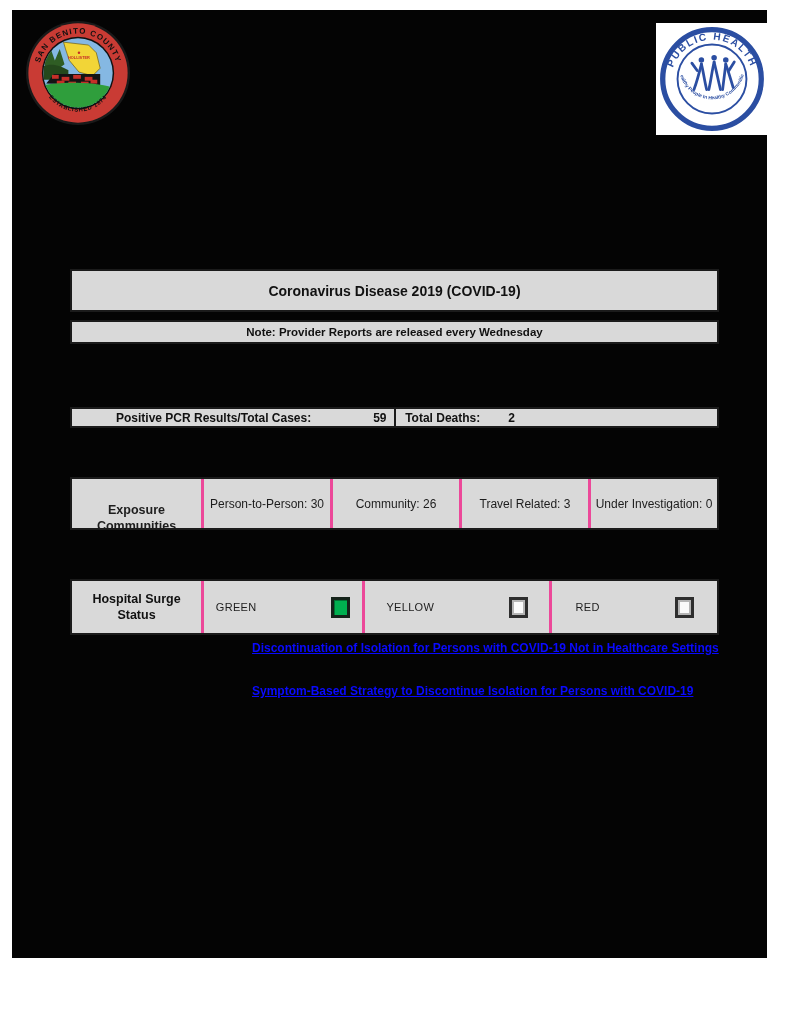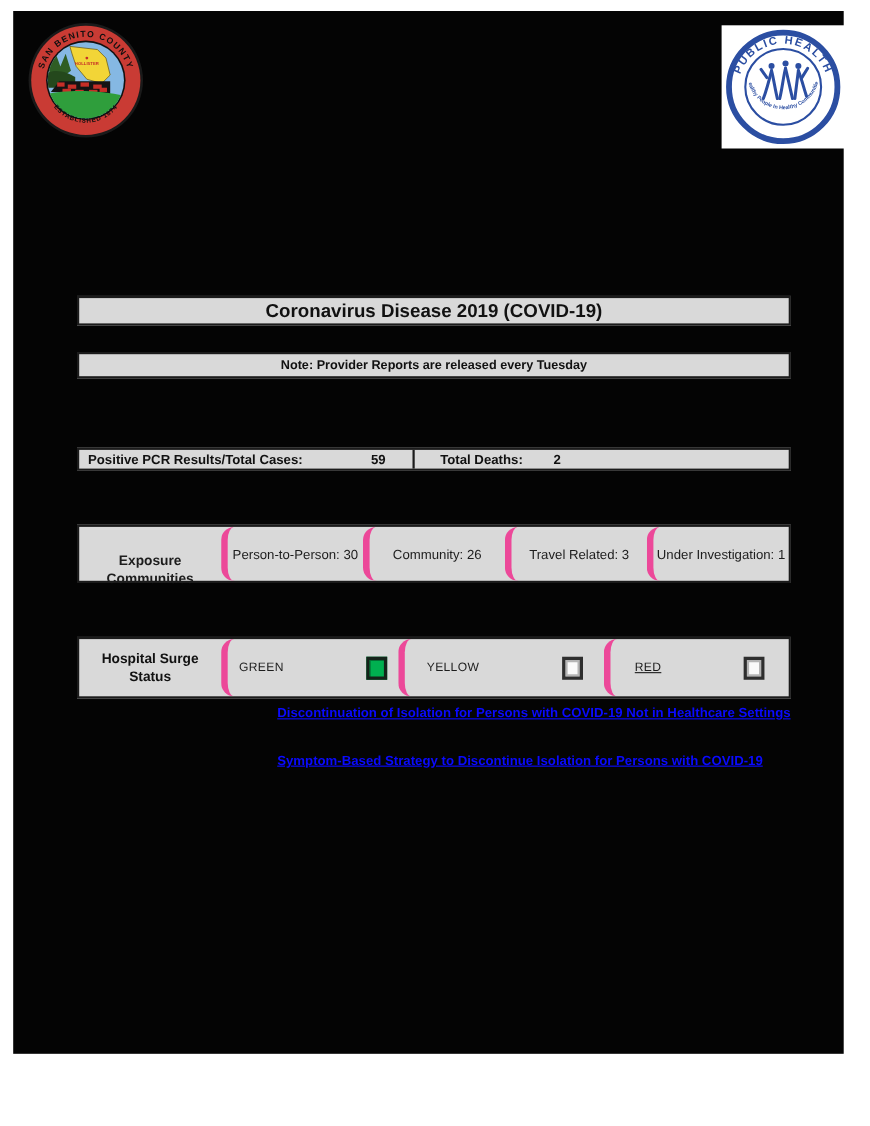--- a/index.html
+++ b/index.html
@@ -18,46 +18,46 @@
   
   .seal-wrap{position:absolute;left:13px;top:10px;width:106px;height:106px;}
   .ph-box{position:absolute;left:644px;top:13px;width:112px;height:112px;background:#ffffff;
           display:flex;align-items:center;justify-content:center;}
   
   .bar{
     position:absolute;left:58px;width:649px;box-sizing:border-box;
     background:var(--bar-gray);border:2px solid #1b1b1b;
     display:flex;align-items:center;color:#111;
   }
-  .bar-title{top:259px;height:27px;justify-content:center;font-size:17px;font-weight:bold;}
+  .bar-title{top:259px;height:43px;justify-content:center;font-size:14px;font-weight:bold;}
   .bar-note{top:310px;height:24px;justify-content:center;font-size:11.5px;font-weight:bold;}
   .bar-stats{top:397px;height:21px;padding:0;}
   .stats-cell{display:flex;align-items:center;height:100%;box-sizing:border-box;
               font-size:12px;font-weight:bold;}
-  .stats-cell.cases{width:47%;padding-left:8px;}
-  .stats-cell.deaths{width:53%;border-left:2px solid #1b1b1b;padding-left:23px;}
+  .stats-cell.cases{width:47%;padding-left:8px;margin-left:36px;}
+  .stats-cell.deaths{width:53%;border-left:2px solid #1b1b1b;padding-left:9px;}
   .stats-value{font-weight:bold;}
   .cases .stats-value{margin-left:62px;}
   .deaths .stats-value{margin-left:28px;}
   .table{padding:0;}
   .table .cell{
     display:flex;flex-direction:column;align-items:center;justify-content:center;
     height:100%;box-sizing:border-box;text-align:center;
   }
-  .table .cell + .cell{border-left:6px solid #ec4899;border-radius:12px;}
+  .table .cell + .cell{border-left:3px solid #ec4899;}
   .bar-exposure{top:467px;height:53px;}
   .bar-exposure .cell{width:20%;font-size:12px;color:#1d1d1d;}
   .bar-exposure .cell.hdr{font-weight:bold;font-size:12.5px;line-height:1.3;margin-top:29px;}
   .bar-surge{top:569px;height:56px;}
   .bar-surge .cell.hdr{width:20%;font-weight:bold;font-size:12.5px;line-height:1.3;}
   .surge-cell{flex-direction:row !important;justify-content:center;gap:75px;font-size:11px;
               letter-spacing:.3px;color:#1d1d1d;}
   .surge-cell.c1{width:25%;}
   .surge-cell.c2{width:29%;justify-content:center;}
-  .surge-cell.c3{width:26%;text-decoration:underline;}
+  .surge-cell.c3{width:26%;}
   .checkbox{
     width:19px;height:21px;box-sizing:border-box;background:#fafafa;
     border:3px solid #2e2e2e;box-shadow:inset 0 0 0 2px #b5b5b5;
   }
   .checkbox.checked{
     background:var(--surge-green);
     border:3px solid #15231a;
     box-shadow:inset 1px 1px 0 rgba(0,0,0,.35);
   }
   
@@ -145,21 +145,21 @@
           <textPath href="#phBot" startOffset="50%" text-anchor="middle">Healthy People In Healthy Communities</textPath>
         </text>
       </svg>
     </div>
 
     <div class="bar bar-title">
       <span>Coronavirus Disease 2019 (COVID-19)</span>
     </div>
 
     <div class="bar bar-note">
-      <span>Note: Provider Reports are released every Tuesday</span>
+      <span>Note: Provider Reports are released every Wednesday</span>
     </div>
 
     <div class="bar bar-stats">
       <div class="stats-cell cases">
         <span>Positive PCR Results/Total Cases:</span>
         <span class="stats-value">59</span>
       </div>
       <div class="stats-cell deaths">
         <span>Total Deaths:</span>
         <span class="stats-value">2</span>
@@ -174,21 +174,21 @@
       <div class="cell">
         <span>Person-to-Person: 30</span>
       </div>
       <div class="cell">
         <span>Community: 26</span>
       </div>
       <div class="cell">
         <span>Travel Related: 3</span>
       </div>
       <div class="cell">
-        <span>Under Investigation: 1</span>
+        <span>Under Investigation: 0</span>
       </div>
     </div>
 
     <div class="bar table bar-surge">
       <div class="cell hdr">
         <span>Hospital Surge</span>
         <span>Status</span>
       </div>
       <div class="cell surge-cell c1">
         <span>GREEN</span>

